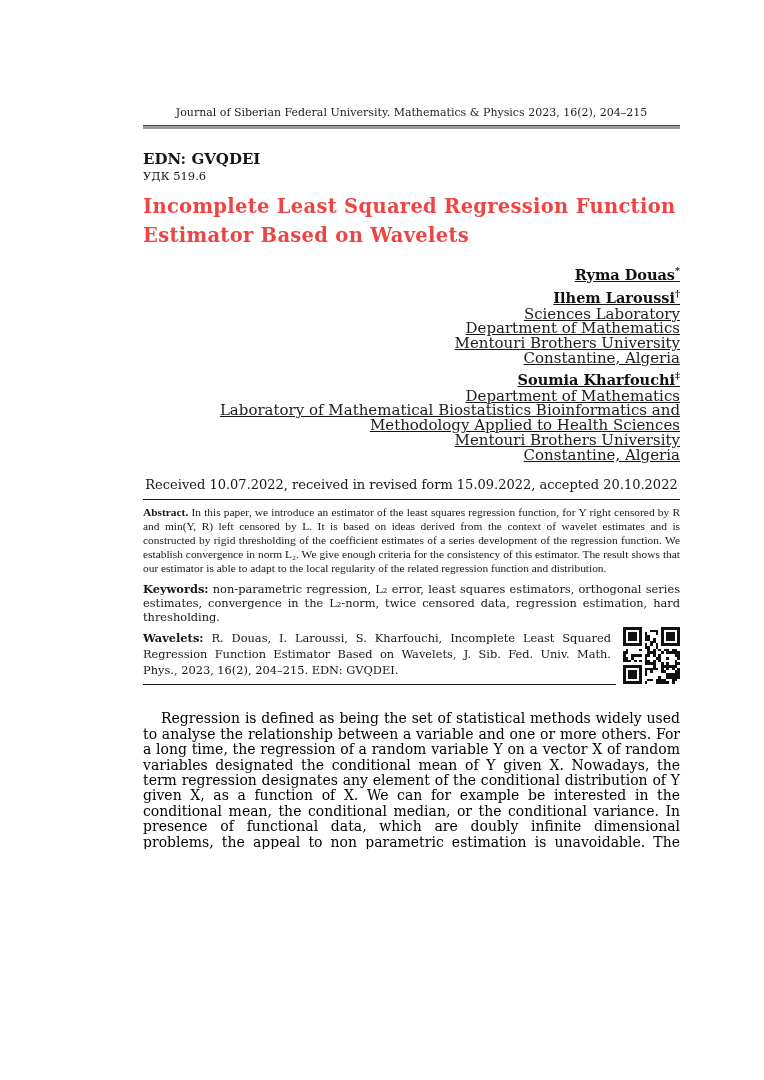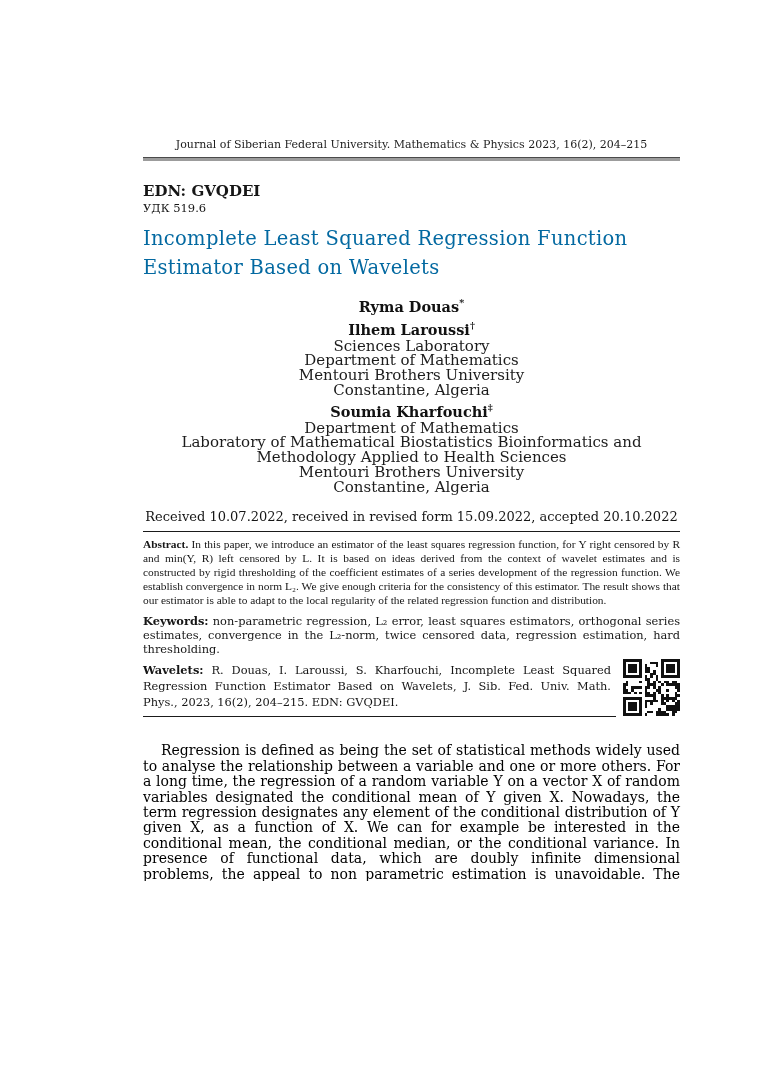--- a/index.html
+++ b/index.html
@@ -4,21 +4,20 @@
 <style>
   html,body { margin:0; padding:0; background:#ffffff; }
   .page {
     position: relative;
     width: 764px;
     height: 849px;
     background: #ffffff;
     font-family: "DejaVu Serif", "Liberation Serif", serif;
     color: #161616;
     overflow: hidden;
-    margin-top: 32px;
   }
   .content {
     position: absolute;
     left: 143px;
     top: 0;
     width: 537px;
   }
   .journal-header {
     margin-top: 106px;
     font-size: 11px;
@@ -32,25 +31,25 @@
     height: 3px;
     border-top: 1px solid #4a4a4a;
     background: #9c9c9c;
   }
   .edn { margin-top: 23px; font-size: 15px; line-height: 15px; font-weight: bold; }
   .udk { margin-top: 2px; font-size: 11.5px; line-height: 15px; }
   .title {
     margin: 9px 0 0 0;
     font-size: 19.5px;
     line-height: 28.5px;
-    font-weight: normal;
+    font-weight: bold;
     letter-spacing: 0.3px;
-    color: #0369a1;
-  }
-  .authors { margin-top: 11px; text-align: center; }
+    color: #ef4444;
+  }
+  .authors { margin-top: 11px; text-align: right; text-decoration: underline; }
   .author-name {
     font-size: 14.5px;
     line-height: 19px;
     font-weight: bold;
     color: #111;
   }
   .author-name sup { font-size: 9.5px; font-weight: bold; }
   .affil-line { font-size: 15px; line-height: 14.8px; color: #1c1c1c; }
   .received {
     margin-top: 15px;

